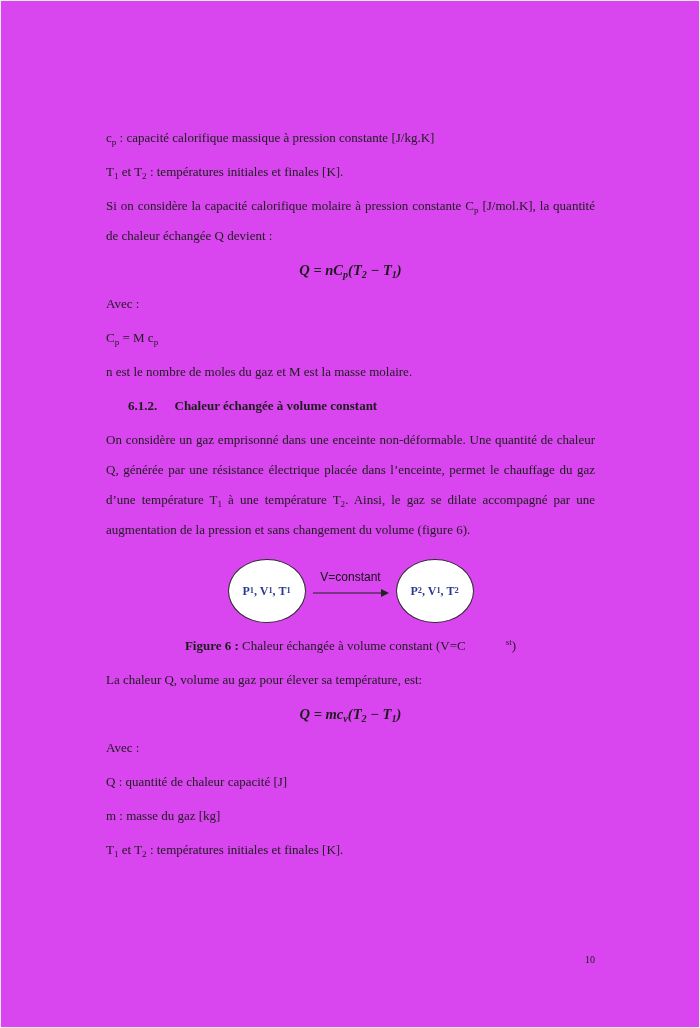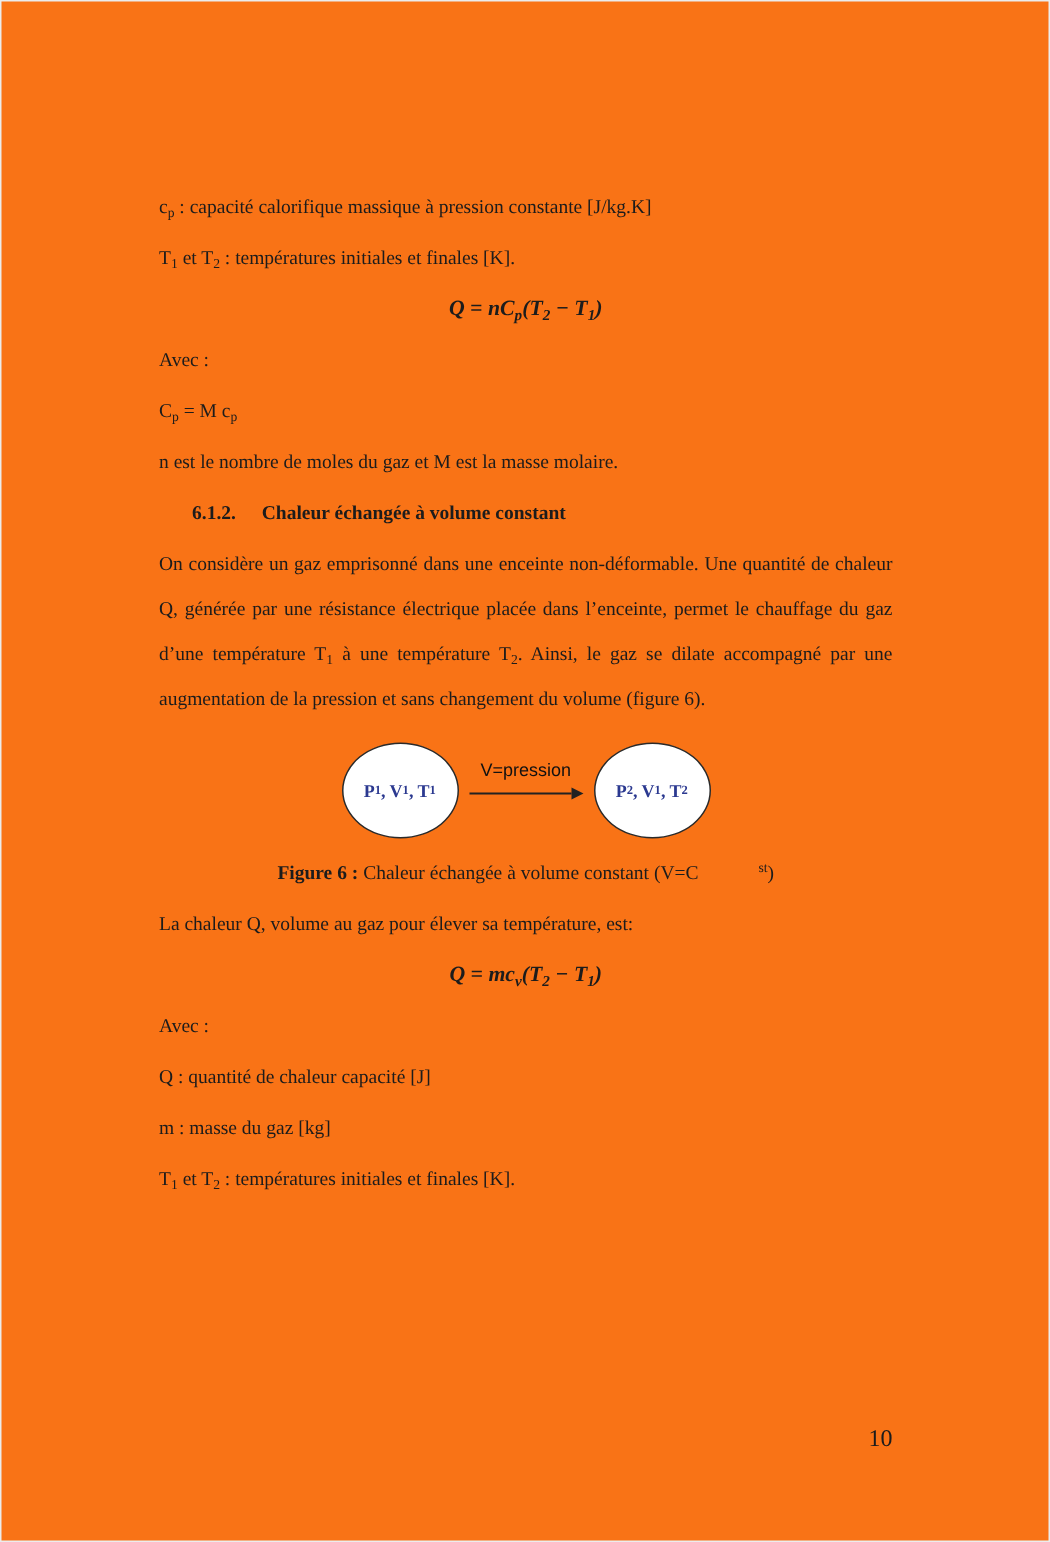--- a/index.html
+++ b/index.html
@@ -5,21 +5,21 @@
   * { box-sizing: border-box; }
   html, body { margin: 0; padding: 0; background: #ffffff; }
   body {
     width: 700px; height: 1028px;
     font-family: "Liberation Serif", "DejaVu Serif", serif;
     color: #1c1c1c;
   }
   .page {
     position: relative;
     width: 700px; height: 1028px;
-    background: #f97316;
+    background: #d946ef;
     border: 1px solid #ececec;
     overflow: hidden;
   }
   .content { padding: 122px 104px 0 105px; }
   p, h3 {
     margin: 0 0 4px 0;
     font-size: 13px;
     line-height: 30px;
     font-weight: normal;
   }
@@ -62,34 +62,35 @@
     font-size: 12px;
     line-height: 16px;
     color: #111111;
     white-space: nowrap;
   }
   .arrow-svg { display: block; margin-top: 2px; }
   .caption { text-align: center; }
   .page-number {
     position: absolute;
     right: 104px; bottom: 58px;
-    font-size: 16px;
+    font-size: 10px;
     line-height: 18px;
   }
 </style>
 </head>
 <body>
 
 <div class="page">
   <div class="content">
 
     <p class="line"><span>c</span><sub>p</sub><span> : capacité calorifique  massique  à pression constante [J/kg.K]</span></p>
 
     <p class="line"><span>T</span><sub>1</sub><span> et T</span><sub>2</sub><span> : températures initiales et finales [K].</span></p>
 
+    <p class="para"><span>Si on considère la capacité calorifique molaire à pression constante C</span><sub>p</sub><span> [J/mol.K], la quantité de chaleur échangée Q devient :</span></p>
 
     <p class="equation"><span>Q = nC</span><sub>p</sub><span>(T</span><sub>2</sub><span> − T</span><sub>1</sub><span>)</span></p>
 
     <p class="line">Avec :</p>
 
     <p class="line"><span>C</span><sub>p</sub><span> = M c</span><sub>p</sub></p>
 
     <p class="line">n est le nombre de moles du gaz et M est la masse molaire.</p>
 
     <h3 class="heading">
@@ -102,21 +103,21 @@
     <div class="figure-row">
       <div class="state-circle" style="color: rgb(43, 57, 144);">
           <span>P</span>
           <sub>1</sub>
           <span>, V</span>
           <sub>1</sub>
           <span>, T</span>
           <sub>1</sub>
         </div>
       <div class="arrow-col">
-        <span class="arrow-label">V=pression</span>
+        <span class="arrow-label">V=constant</span>
         <svg class="arrow-svg" width="78" height="12" viewBox="0 0 78 12" aria-hidden="true">
           <line x1="1" y1="6" x2="69" y2="6" stroke="#222222" stroke-width="1.2"></line>
           <polygon points="69,2 77,6 69,10" fill="#222222"></polygon>
         </svg>
       </div>
       <div class="state-circle" style="color: rgb(43, 57, 144);">
           <span>P</span>
           <sub>2</sub>
           <span>, V</span>
           <sub>1</sub>

